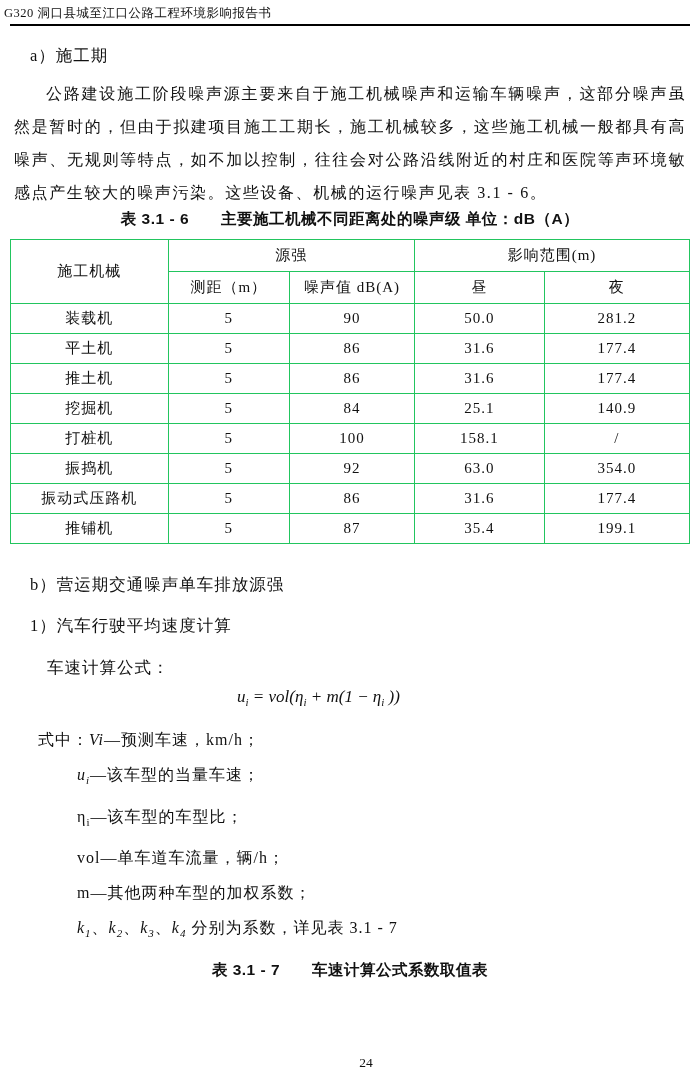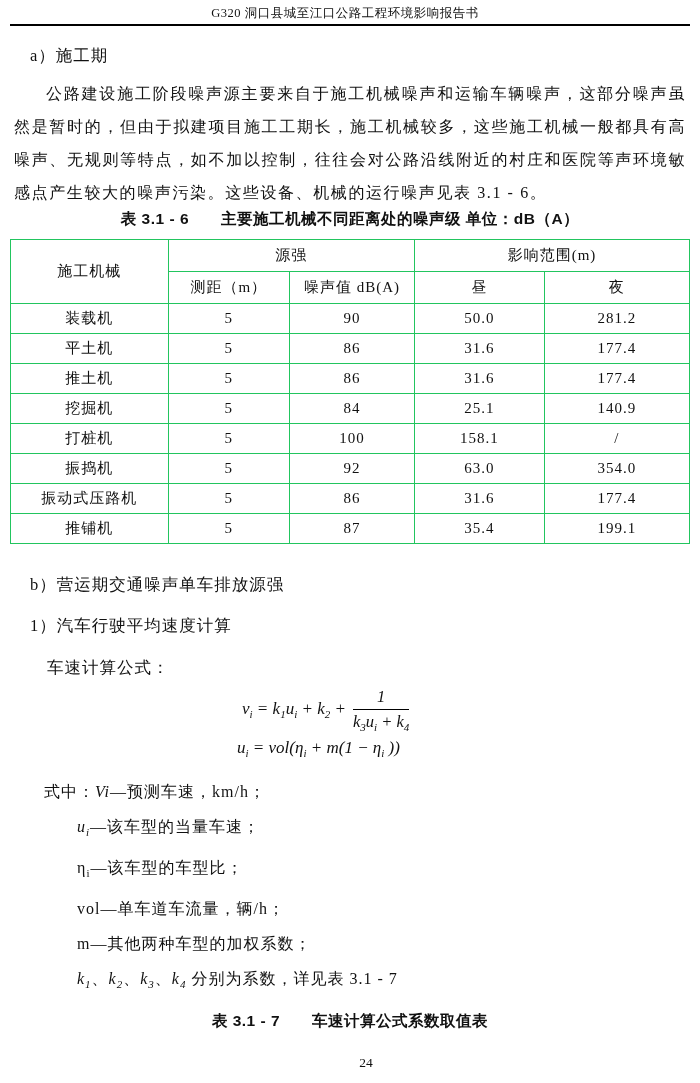--- a/index.html
+++ b/index.html
@@ -7,21 +7,21 @@
     position:relative;
     width:700px;height:1083px;
     margin:0 auto;
     background:#ffffff;
     font-family:"Liberation Serif","DejaVu Serif",serif;
     color:#111;
     overflow:hidden;
   }
   .header{
     padding:5px 14px 0 4px;
-    text-align:center;
+    text-align:left;
     font-size:12.5px;
     letter-spacing:0.5px;
   }
   .header-rule{
     margin:2px 10px 0 10px;
     border-bottom:2px solid #000;
   }
   .content{padding:0 14px;}
   .h313{
     margin-top:23px;
@@ -93,21 +93,21 @@
     text-align:center;
     margin-left:7px;
     font-size:16.5px;
   }
   .frac .num{border-bottom:1.4px solid #000;padding:0 4px 2px 4px;}
   .frac .den{padding-top:2px;}
   .formula-line2{margin-top:5px;margin-left:-5px;}
   sub{font-size:11px;}
   .where{margin-top:14px;font-size:16px;}
   .where-line{line-height:35px;letter-spacing:1px;}
-  .where-line.first{margin-left:30px;}
+  .where-line.first{margin-left:24px;}
   .where-line.rest{margin-left:63px;}
   .cap317{margin-top:9px;}
   .pagenum{
     position:absolute;
     bottom:12px;left:16px;
     width:100%;
     text-align:center;
     font-size:13.5px;
   }
 </style>
@@ -200,27 +200,20 @@
           <td>199.1</td>
         </tr>
       </tbody>
     </table>
 
     <div class="sub-item" style="margin-top:30px;">b）营运期交通噪声单车排放源强</div>
     <div class="sub-item">1）汽车行驶平均速度计算</div>
     <div class="f-intro">车速计算公式：</div>
 
     <div class="formula-block">
-      <div class="formula-line1">
-        <span class="left">v<sub>i</sub> = k<sub>1</sub>u<sub>i</sub> + k<sub>2</sub> +</span>
-        <span class="frac">
-          <span class="num">1</span>
-          <span class="den">k<sub>3</sub>u<sub>i</sub> + k<sub>4</sub></span>
-        </span>
-      </div>
       <div class="formula-line2">u<sub>i</sub> = vol(η<sub>i</sub> + m(1 − η<sub>i</sub> ))</div>
     </div>
 
     <div class="where">
       <div class="where-line first">
         <span>式中：</span><span><i>Vi</i>—预测车速，km/h；</span>
       </div>
       <div class="where-line rest">
         <span><i>u<sub>i</sub></i>—该车型的当量车速；</span>
       </div>

